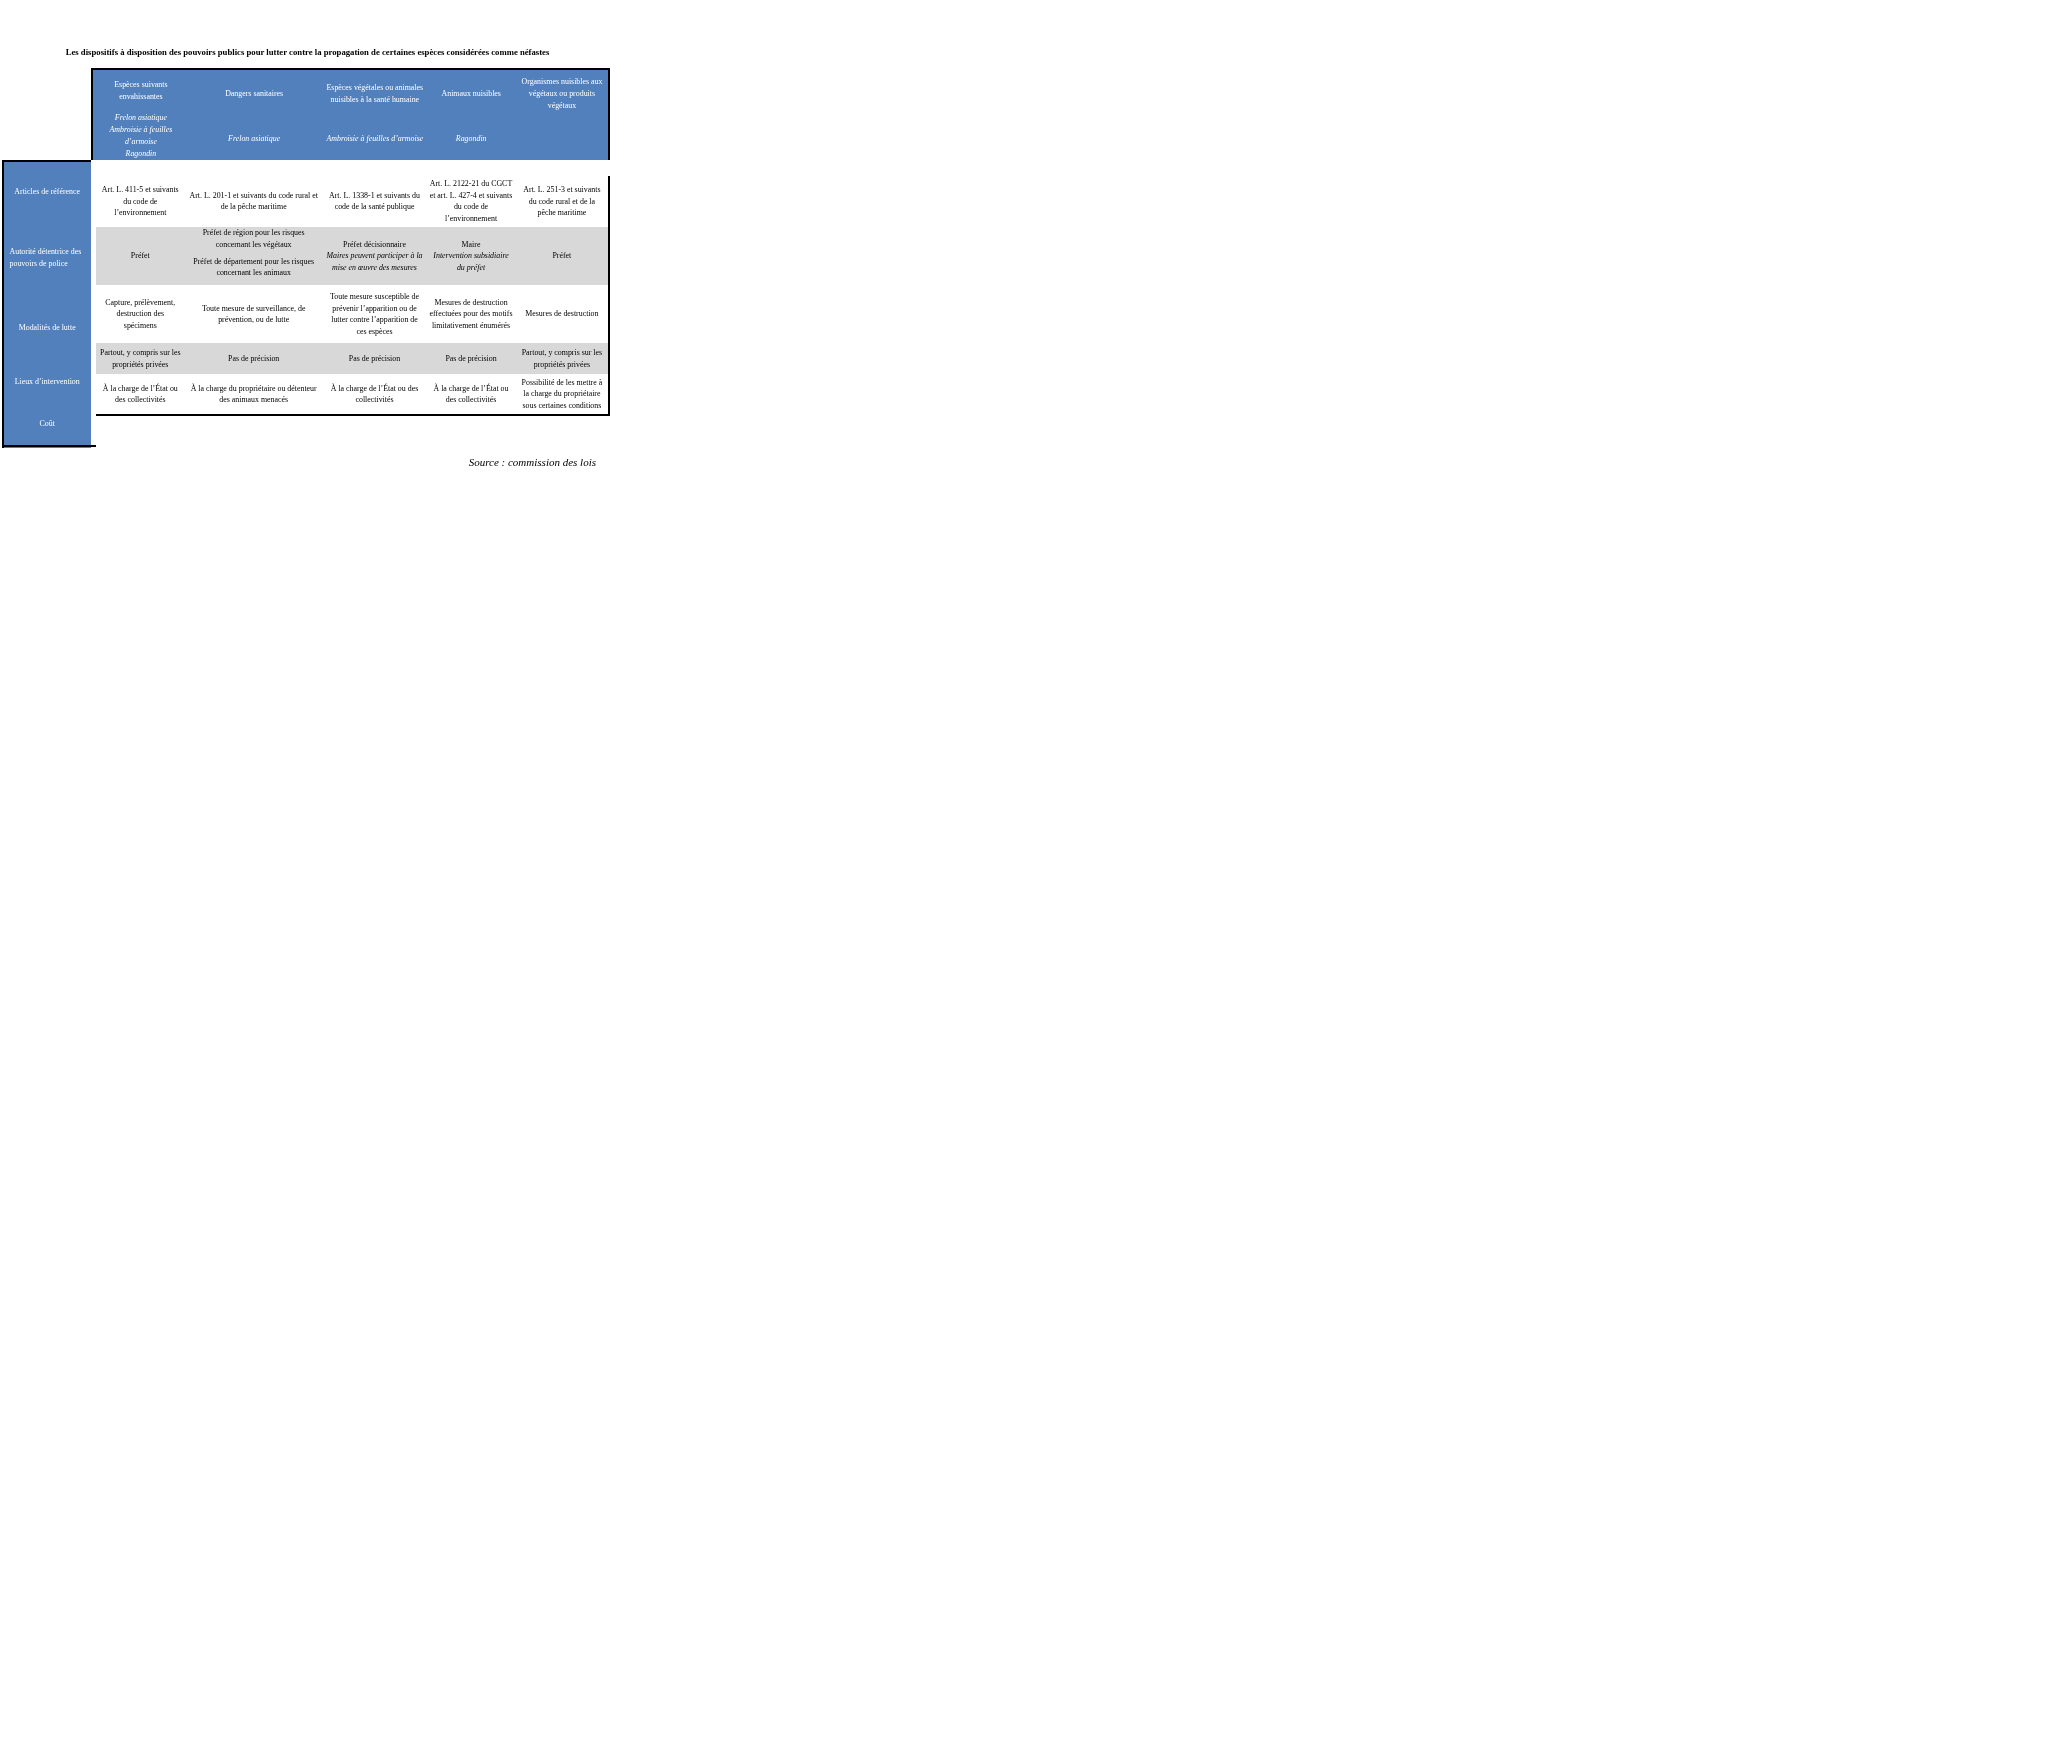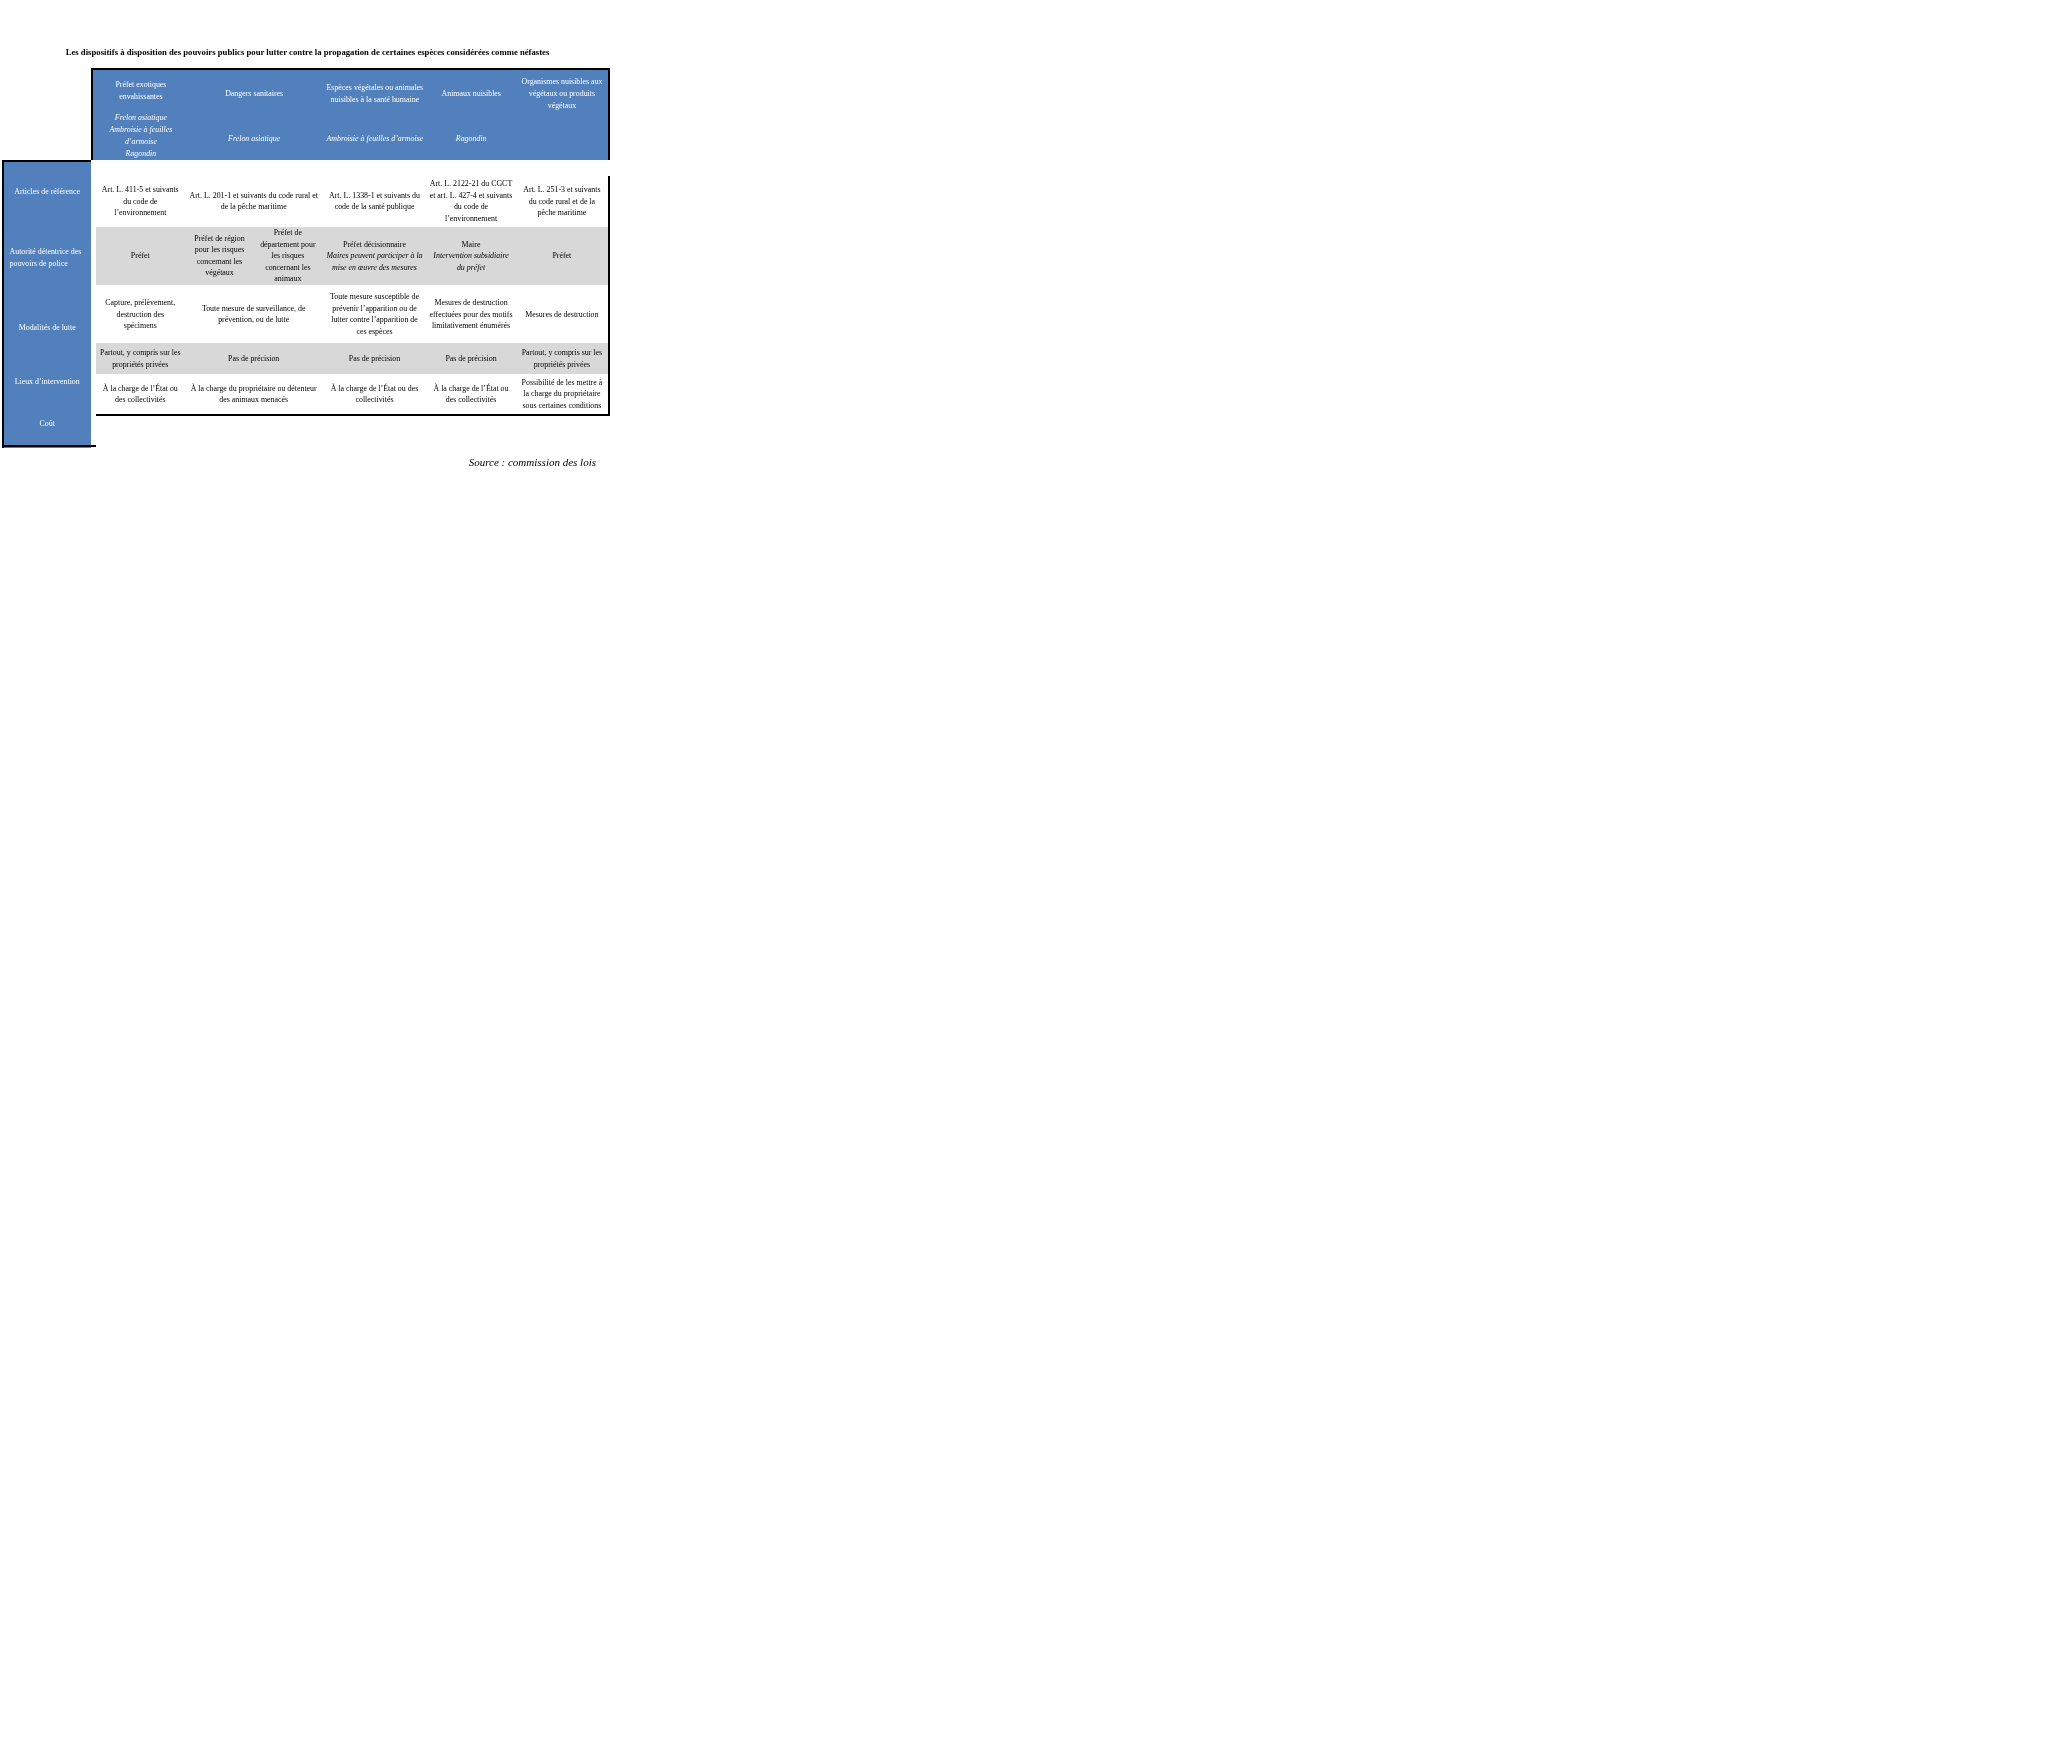--- a/index.html
+++ b/index.html
@@ -25,35 +25,35 @@
   .fl148{flex:148}.fl171{flex:171}.fl170{flex:170}.fl90{flex:90}.fl117{flex:117}
   
   .tblbody{position:absolute;left:96px;top:132px;width:514px;height:240px;
            border-right:2.1px solid #000;border-bottom:2.1px solid #000;box-sizing:border-box;
            display:flex;flex-direction:column;}
   .brow{display:grid;grid-template-columns:17.3% 27% 20.2% 17.5% 18%;}
   .brow.alt{background:#D8D8D8;}
   .cell{display:flex;flex-direction:column;align-items:center;justify-content:center;
         text-align:center;font-size:7.9px;line-height:1.45;padding:0.8px 3.3px;box-sizing:border-box;}
   .cell .note{font-style:italic;}
-  .cell.split{flex-direction:row;padding:0.8px 0.8px;}
+  .cell.split{flex-direction:column;padding:0.8px 0.8px;}
   .cell.split > div{flex:1;text-align:center;padding:0 1.7px;}
   .bottom-strip{position:absolute;left:1.7px;top:401px;width:94px;height:2.1px;background:#000;}
   .source{position:absolute;top:412px;right:19px;font-style:italic;font-size:11px;text-align:center;}
 </style>
 </head>
 <body>
 
 <div class="page">
 
   <div class="title">Les dispositifs à disposition des pouvoirs publics pour lutter contre la propagation de certaines espèces considérées comme néfastes</div>
 
   <div class="band">
     <div class="bcell">
-      <div class="bhdr">Préfet exotiques envahissantes</div>
+      <div class="bhdr">Espèces suivants envahissantes</div>
       <div class="bsub">Frelon asiatique
 Ambroisie à feuilles d’armoise
 Ragondin</div>
     </div>
     <div class="bcell">
       <div class="bhdr">Dangers sanitaires</div>
       <div class="bsub">Frelon asiatique</div>
     </div>
     <div class="bcell">
       <div class="bhdr">Espèces végétales ou animales nuisibles à la santé humaine</div>

